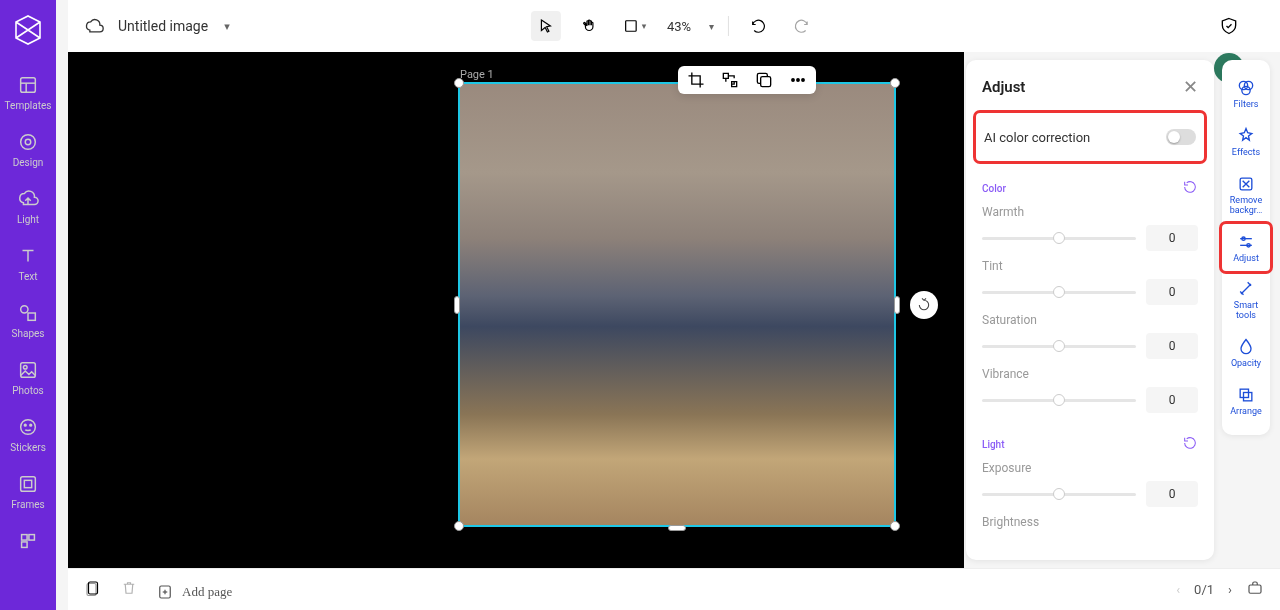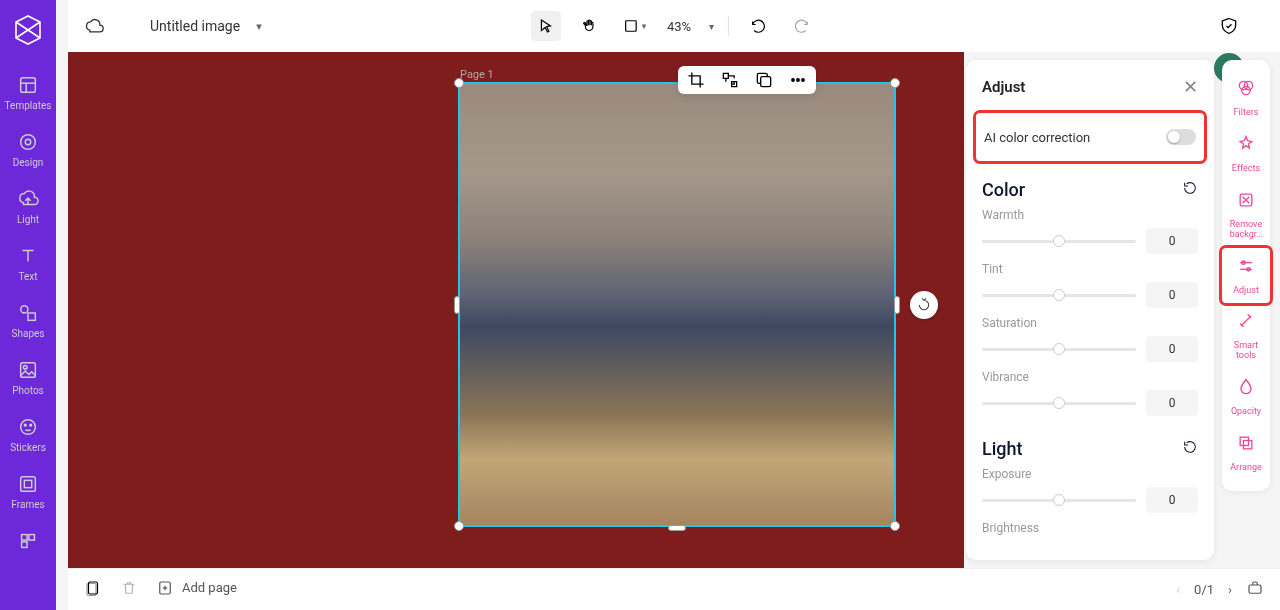--- a/index.html
+++ b/index.html
@@ -2,82 +2,82 @@
 <html><head>
 <meta charset="utf-8">
 <style>
 * { box-sizing: border-box; margin: 0; padding: 0; }
 body { font-family: -apple-system, BlinkMacSystemFont, "Segoe UI", Roboto, sans-serif; background: #f5f5f5; overflow: hidden; width: 1280px; height: 610px; }
 
 
 .header { position: absolute; top: 0; left: 68px; right: 0; height: 52px; background: #fff; display: flex; align-items: center; padding: 0 16px; z-index: 10; }
 .header-left { display: flex; align-items: center; gap: 14px; }
 .cloud-icon { width: 20px; height: 20px; color: #333; }
-.title { font-size: 14px; color: #333; display: flex; align-items: center; gap: 16px; margin-left: 32px; }
+.title { font-size: 14px; color: #333; display: flex; align-items: center; gap: 16px; }
 .chev-down { font-size: 11px; color: #666; }
 .header-center { position: absolute; left: 50%; transform: translateX(-50%); display: flex; align-items: center; gap: 14px; }
 .icon-btn { width: 30px; height: 30px; display: flex; align-items: center; justify-content: center; border-radius: 4px; cursor: pointer; }
 .icon-btn.active { background: #f0f0f0; }
 .zoom-text { font-size: 13px; color: #333; margin: 0 4px; }
 .divider-v { width: 1px; height: 20px; background: #e0e0e0; }
 .header-right { margin-left: auto; display: flex; align-items: center; gap: 12px; flex-direction: column; }
 .export-btn { background: #1ec7e6; color: #fff; padding: 7px 16px; border-radius: 6px; font-size: 13px; font-weight: 500; cursor: pointer; border: none; }
 .avatar { width: 30px; height: 30px; border-radius: 50%; background: #2d7a5f; color: #fff; display: flex; align-items: center; justify-content: center; font-size: 14px; font-weight: 500; }
 
 
 .sidebar { position: absolute; top: 0; left: 0; width: 56px; height: 100%; background: #6d28d9; display: flex; flex-direction: column; align-items: center; padding-top: 12px; z-index: 20; }
 .logo { width: 36px; height: 36px; margin-bottom: 16px; }
 .side-item { width: 100%; display: flex; flex-direction: column; align-items: center; padding: 10px 0; cursor: pointer; color: #ccc; gap: 4px; }
 .side-item svg { width: 22px; height: 22px; }
 .side-item span { font-size: 10px; }
 
 
-.canvas-area { position: absolute; top: 52px; left: 68px; right: 316px; bottom: 42px; background: #7f1d1d; }
+.canvas-area { position: absolute; top: 52px; left: 68px; right: 316px; bottom: 42px; background: #000000; }
 .page-label { position: absolute; top: 16px; left: 392px; font-size: 11px; color: #aaa; }
 .canvas-img { position: absolute; top: 30px; left: 390px; width: 438px; height: 445px; border: 2px solid #1ec7e6; background: linear-gradient(to bottom, #9a8a7e 0%, #a5988a 20%, #8d8179 35%, #5d6374 48%, #3d4860 55%, #8a7556 75%, #c2a678 85%, #a58560 100%); }
 .sel-handle { position: absolute; width: 10px; height: 10px; background: #fff; border: 1px solid #999; border-radius: 50%; }
 .sel-handle.tl { top: -6px; left: -6px; }
 .sel-handle.tr { top: -6px; right: -6px; }
 .sel-handle.bl { bottom: -6px; left: -6px; }
 .sel-handle.br { bottom: -6px; right: -6px; }
 .sel-handle.ml { top: 50%; left: -6px; transform: translateY(-50%); width: 6px; height: 18px; border-radius: 3px; }
 .sel-handle.mr { top: 50%; right: -6px; transform: translateY(-50%); width: 6px; height: 18px; border-radius: 3px; }
 .sel-handle.mb { bottom: -6px; left: 50%; transform: translateX(-50%); width: 18px; height: 6px; border-radius: 3px; }
 .float-toolbar { position: absolute; top: 8px; left: 50%; transform: translateX(-50%); background: #fff; border-radius: 6px; box-shadow: 0 2px 8px rgba(0,0,0,.12); display: flex; align-items: center; padding: 4px 8px; gap: 14px; z-index: 5; }
 .float-toolbar .ico { width: 20px; height: 20px; cursor: pointer; }
 .rotate-handle { position: absolute; right: -44px; top: 50%; transform: translateY(-50%); width: 28px; height: 28px; background: #fff; border-radius: 50%; box-shadow: 0 1px 4px rgba(0,0,0,.2); display: flex; align-items: center; justify-content: center; }
 
 
 .right-rail { position: absolute; top: 60px; right: 10px; width: 48px; background: #fff; border-radius: 10px; box-shadow: 0 1px 6px rgba(0,0,0,.08); padding: 10px 0; z-index: 15; }
-.rail-item { display: flex; flex-direction: column; align-items: center; padding: 8px 2px; cursor: pointer; color: #ec4899; gap: 10px; }
+.rail-item { display: flex; flex-direction: column; align-items: center; padding: 8px 2px; cursor: pointer; color: #1d4ed8; gap: 2px; }
 .rail-item svg { width: 20px; height: 20px; }
 .rail-item span { font-size: 9px; text-align: center; line-height: 1.1; }
 .rail-item.highlight { outline: 3px solid #e33; border-radius: 4px; }
 
 .adjust-panel { position: absolute; top: 60px; right: 66px; width: 248px; bottom: 50px; background: #fff; border-radius: 10px; box-shadow: 0 1px 6px rgba(0,0,0,.08); padding: 14px 0; overflow: hidden; z-index: 15; }
 .panel-head { display: flex; justify-content: space-between; align-items: center; padding: 2px 16px 12px; }
 .panel-head h3 { font-size: 15px; font-weight: 600; color: #222; }
 .close-x { color: #888; cursor: pointer; font-size: 18px; }
 .ai-row { margin: 4px 10px 12px; padding: 16px 8px; display: flex; justify-content: space-between; align-items: center; outline: 3px solid #e33; border-radius: 4px; }
 .ai-row span { font-size: 13px; color: #333; }
 .toggle { width: 30px; height: 16px; background: #ddd; border-radius: 8px; position: relative; cursor: pointer; }
 .toggle::after { content: ""; position: absolute; width: 12px; height: 12px; background: #fff; border-radius: 50%; top: 2px; left: 2px; box-shadow: 0 1px 2px rgba(0,0,0,.3); }
 .section-head { display: flex; justify-content: space-between; align-items: center; padding: 6px 16px; }
-.section-head span { font-size: 18px; font-weight: 500; color: #0f172a; }
+.section-head span { font-size: 10px; font-weight: 500; color: #8b5cf6; }
 .reset-ico { color: #999; cursor: pointer; }
 .slider-row { padding: 2px 16px 6px; }
 .slider-row label { font-size: 12px; color: #999; display: block; margin-bottom: 6px; }
 .slider-ctrl { display: flex; align-items: center; gap: 10px; }
 .slider { flex: 1; height: 3px; background: #e5e5e5; border-radius: 2px; position: relative; }
 .slider-thumb { position: absolute; top: 50%; left: 50%; transform: translate(-50%, -50%); width: 12px; height: 12px; background: #fff; border: 1px solid #ccc; border-radius: 50%; }
 .slider-val { width: 52px; height: 26px; background: #f5f5f5; border-radius: 4px; font-size: 12px; color: #333; display: flex; align-items: center; justify-content: center; }
 
 
 .bottom-bar { position: absolute; bottom: 0; left: 68px; right: 0; height: 42px; background: #fff; display: flex; align-items: center; padding: 0 16px; border-top: 1px solid #eee; }
-.bottom-left { display: flex; align-items: flex-start; gap: 18px; }
+.bottom-left { display: flex; align-items: flex-end; gap: 18px; font-family: Liberation Serif, serif; }
 .add-page { display: flex; align-items: center; gap: 8px; font-size: 13px; color: #555; cursor: pointer; }
 .bottom-right { margin-left: auto; display: flex; align-items: center; gap: 14px; color: #555; font-size: 13px; }
 
 svg { fill: none; stroke: currentColor; stroke-width: 1.6; }
 </style>
 </head>
 <body>
 
 <div class="sidebar">
   <div class="logo">

